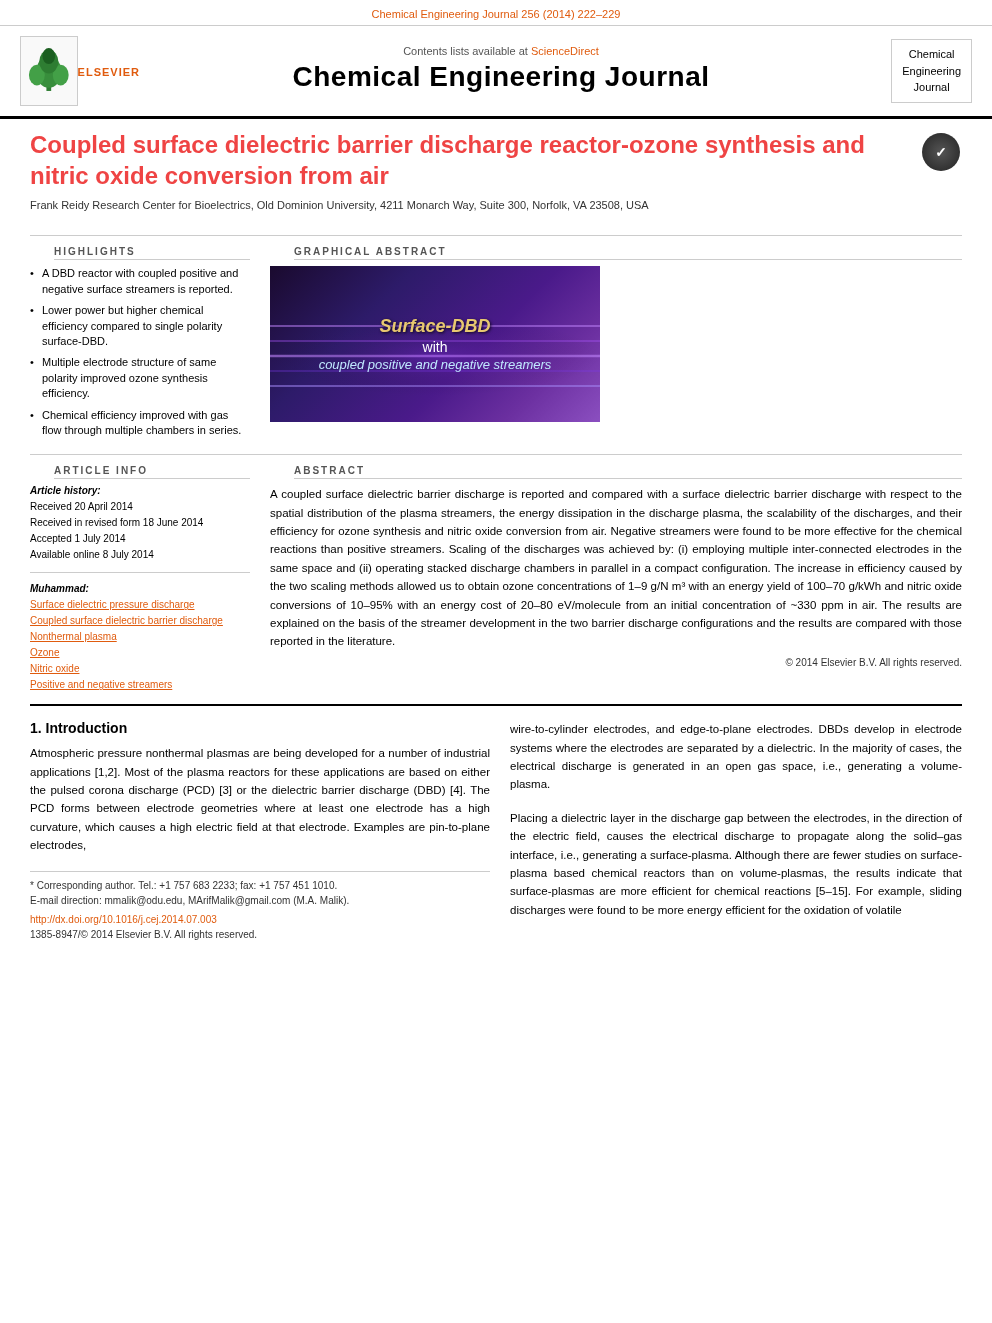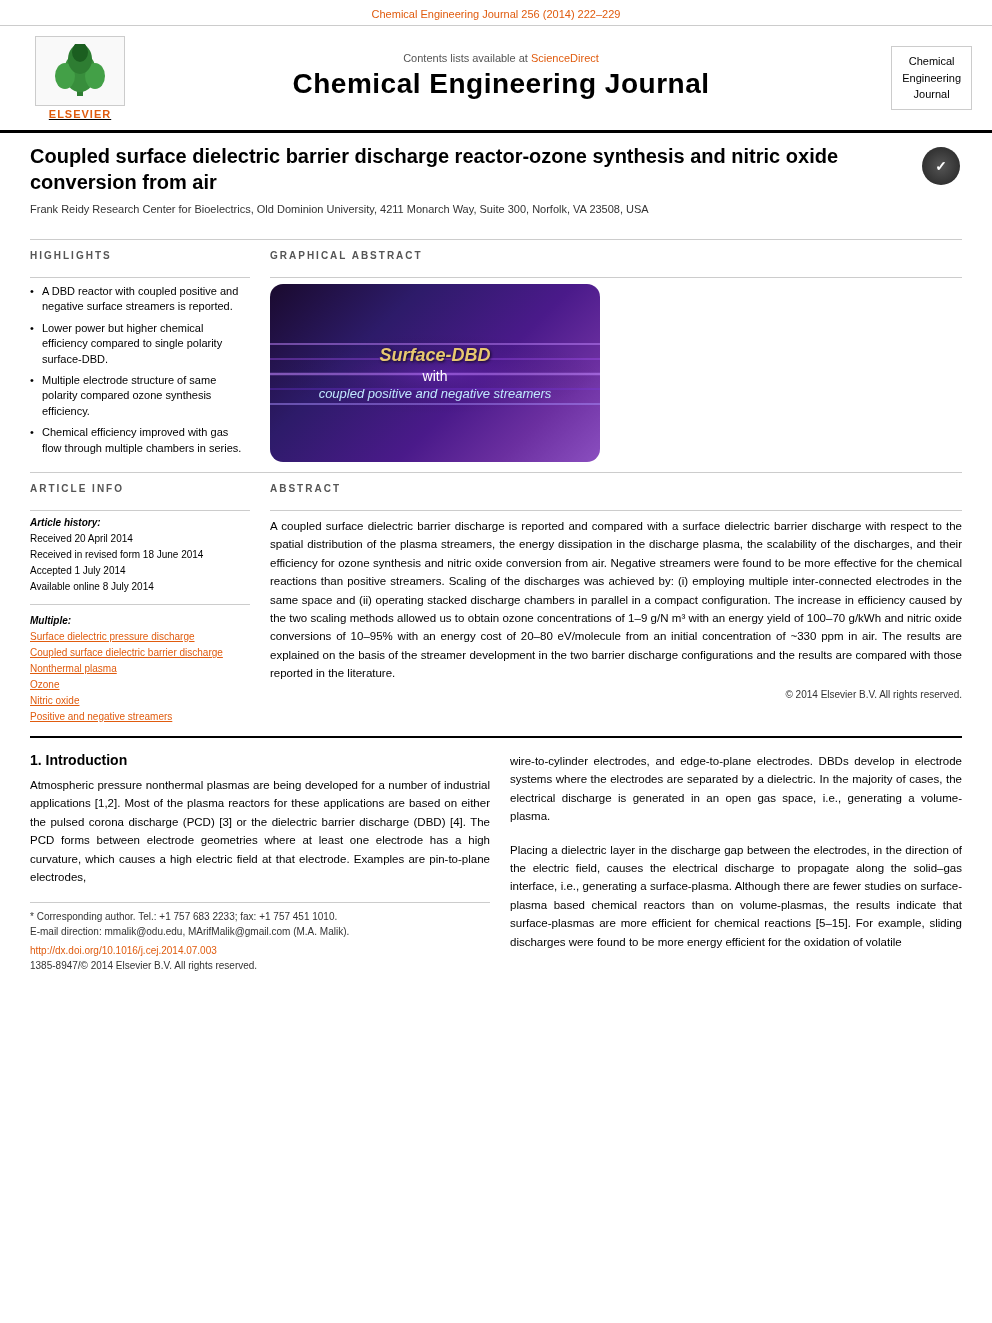--- a/index.html
+++ b/index.html
@@ -26,23 +26,21 @@
       display: flex;
       align-items: center;
       padding: 10px 20px;
       border-bottom: 3px solid #000;
     }
     .journal-header-left {
       width: 120px;
     }
     .elsevier-logo {
       display: flex;
-      flex-direction: column;
       align-items: center;
-      text-decoration: underline;
     }
     .elsevier-logo-img {
       width: 90px;
       height: 70px;
       border: 1px solid #ccc;
       display: flex;
       align-items: center;
       justify-content: center;
       font-size: 9px;
       color: #666;
@@ -105,23 +103,23 @@
     }
     .article-content {
       padding: 10px 30px 20px;
     }
     .article-title-section {
       display: flex;
       align-items: flex-start;
       margin-bottom: 8px;
     }
     .article-title {
-      font-size: 20px;
-      font-weight: bold;
-      color: #000000;
+      font-size: 24px;
+      font-weight: bold;
+      color: #ef4444;
       flex: 1;
       line-height: 1.3;
     }
     .crossmark-badge {
       width: 40px;
       height: 40px;
       margin-left: 10px;
       margin-top: 4px;
     }
     .crossmark-circle {
@@ -162,22 +160,23 @@
     .right-col {
       flex: 1;
     }
     .section-label {
       font-size: 10px;
       letter-spacing: 2px;
       color: #555;
       text-transform: uppercase;
       font-weight: bold;
       margin-bottom: 6px;
-      padding-bottom: 16px;
+      padding-bottom: 2px;
       border-bottom: 1px solid #ccc;
+      margin-left: 24px;
     }
     .highlights-list {
       list-style: none;
       padding: 0;
       margin: 0;
     }
     .highlights-list li {
       font-size: 11px;
       margin-bottom: 6px;
       padding-left: 12px;
@@ -186,23 +185,23 @@
     }
     .highlights-list li::before {
       content: "•";
       position: absolute;
       left: 0;
       top: 0;
     }
     .graphical-abstract-img {
       width: 100%;
       max-width: 330px;
-      height: 178px;
+      height: 156px;
       background: linear-gradient(135deg, #1a0a2e 0%, #2d1b69 30%, #4a1a8a 60%, #6b2fa0 80%, #8b4fc0 100%);
-      border-radius: 13px;
+      border-radius: 0;
       display: flex;
       flex-direction: column;
       align-items: center;
       justify-content: center;
       position: relative;
       overflow: hidden;
     }
     .graphical-abstract-lines {
       position: absolute;
       top: 0; left: 0; right: 0; bottom: 0;
@@ -383,21 +382,21 @@
 
 
   <div class="affiliation">Frank Reidy Research Center for Bioelectrics, Old Dominion University, 4211 Monarch Way, Suite 300, Norfolk, VA 23508, USA</div>
 
   <div class="two-col">
     <div class="left-col">
       <div class="section-label">HIGHLIGHTS</div>
       <ul class="highlights-list">
         <li>A DBD reactor with coupled positive and negative surface streamers is reported.</li>
         <li>Lower power but higher chemical efficiency compared to single polarity surface-DBD.</li>
-        <li>Multiple electrode structure of same polarity compared ozone synthesis efficiency.</li>
+        <li>Multiple electrode structure of same polarity improved ozone synthesis efficiency.</li>
         <li>Chemical efficiency improved with gas flow through multiple chambers in series.</li>
       </ul>
     </div>
     <div class="right-col">
       <div class="section-label">GRAPHICAL ABSTRACT</div>
       <div class="graphical-abstract-img">
         <svg class="graphical-abstract-lines" viewBox="0 0 330 180" xmlns="http://www.w3.org/2000/svg">
 
           <line x1="0" y1="60" x2="330" y2="60" stroke="#c084fc" stroke-width="2" opacity="0.5"></line>
           <line x1="0" y1="75" x2="330" y2="75" stroke="#a855f7" stroke-width="1.5" opacity="0.5"></line>
@@ -425,21 +424,21 @@
       <div class="section-label">ARTICLE INFO</div>
       <div class="article-history">
         <h4>Article history:</h4>
         <p>Received 20 April 2014</p>
         <p>Received in revised form 18 June 2014</p>
         <p>Accepted 1 July 2014</p>
         <p>Available online 8 July 2014</p>
       </div>
       <hr class="horizontal-divider">
       <div class="keywords-section">
-        <h4>Multiple:</h4>
+        <h4>Muhammad:</h4>
         <p class="plain">Surface dielectric pressure discharge</p>
         <p class="plain">Coupled surface dielectric barrier discharge</p>
         <p class="plain">Nonthermal plasma</p>
         <p class="plain">Ozone</p>
         <p class="plain">Nitric oxide</p>
         <p class="plain">Positive and negative streamers</p>
       </div>
     </div>
     <div class="article-info-right">
       <div class="section-label">ABSTRACT</div>

